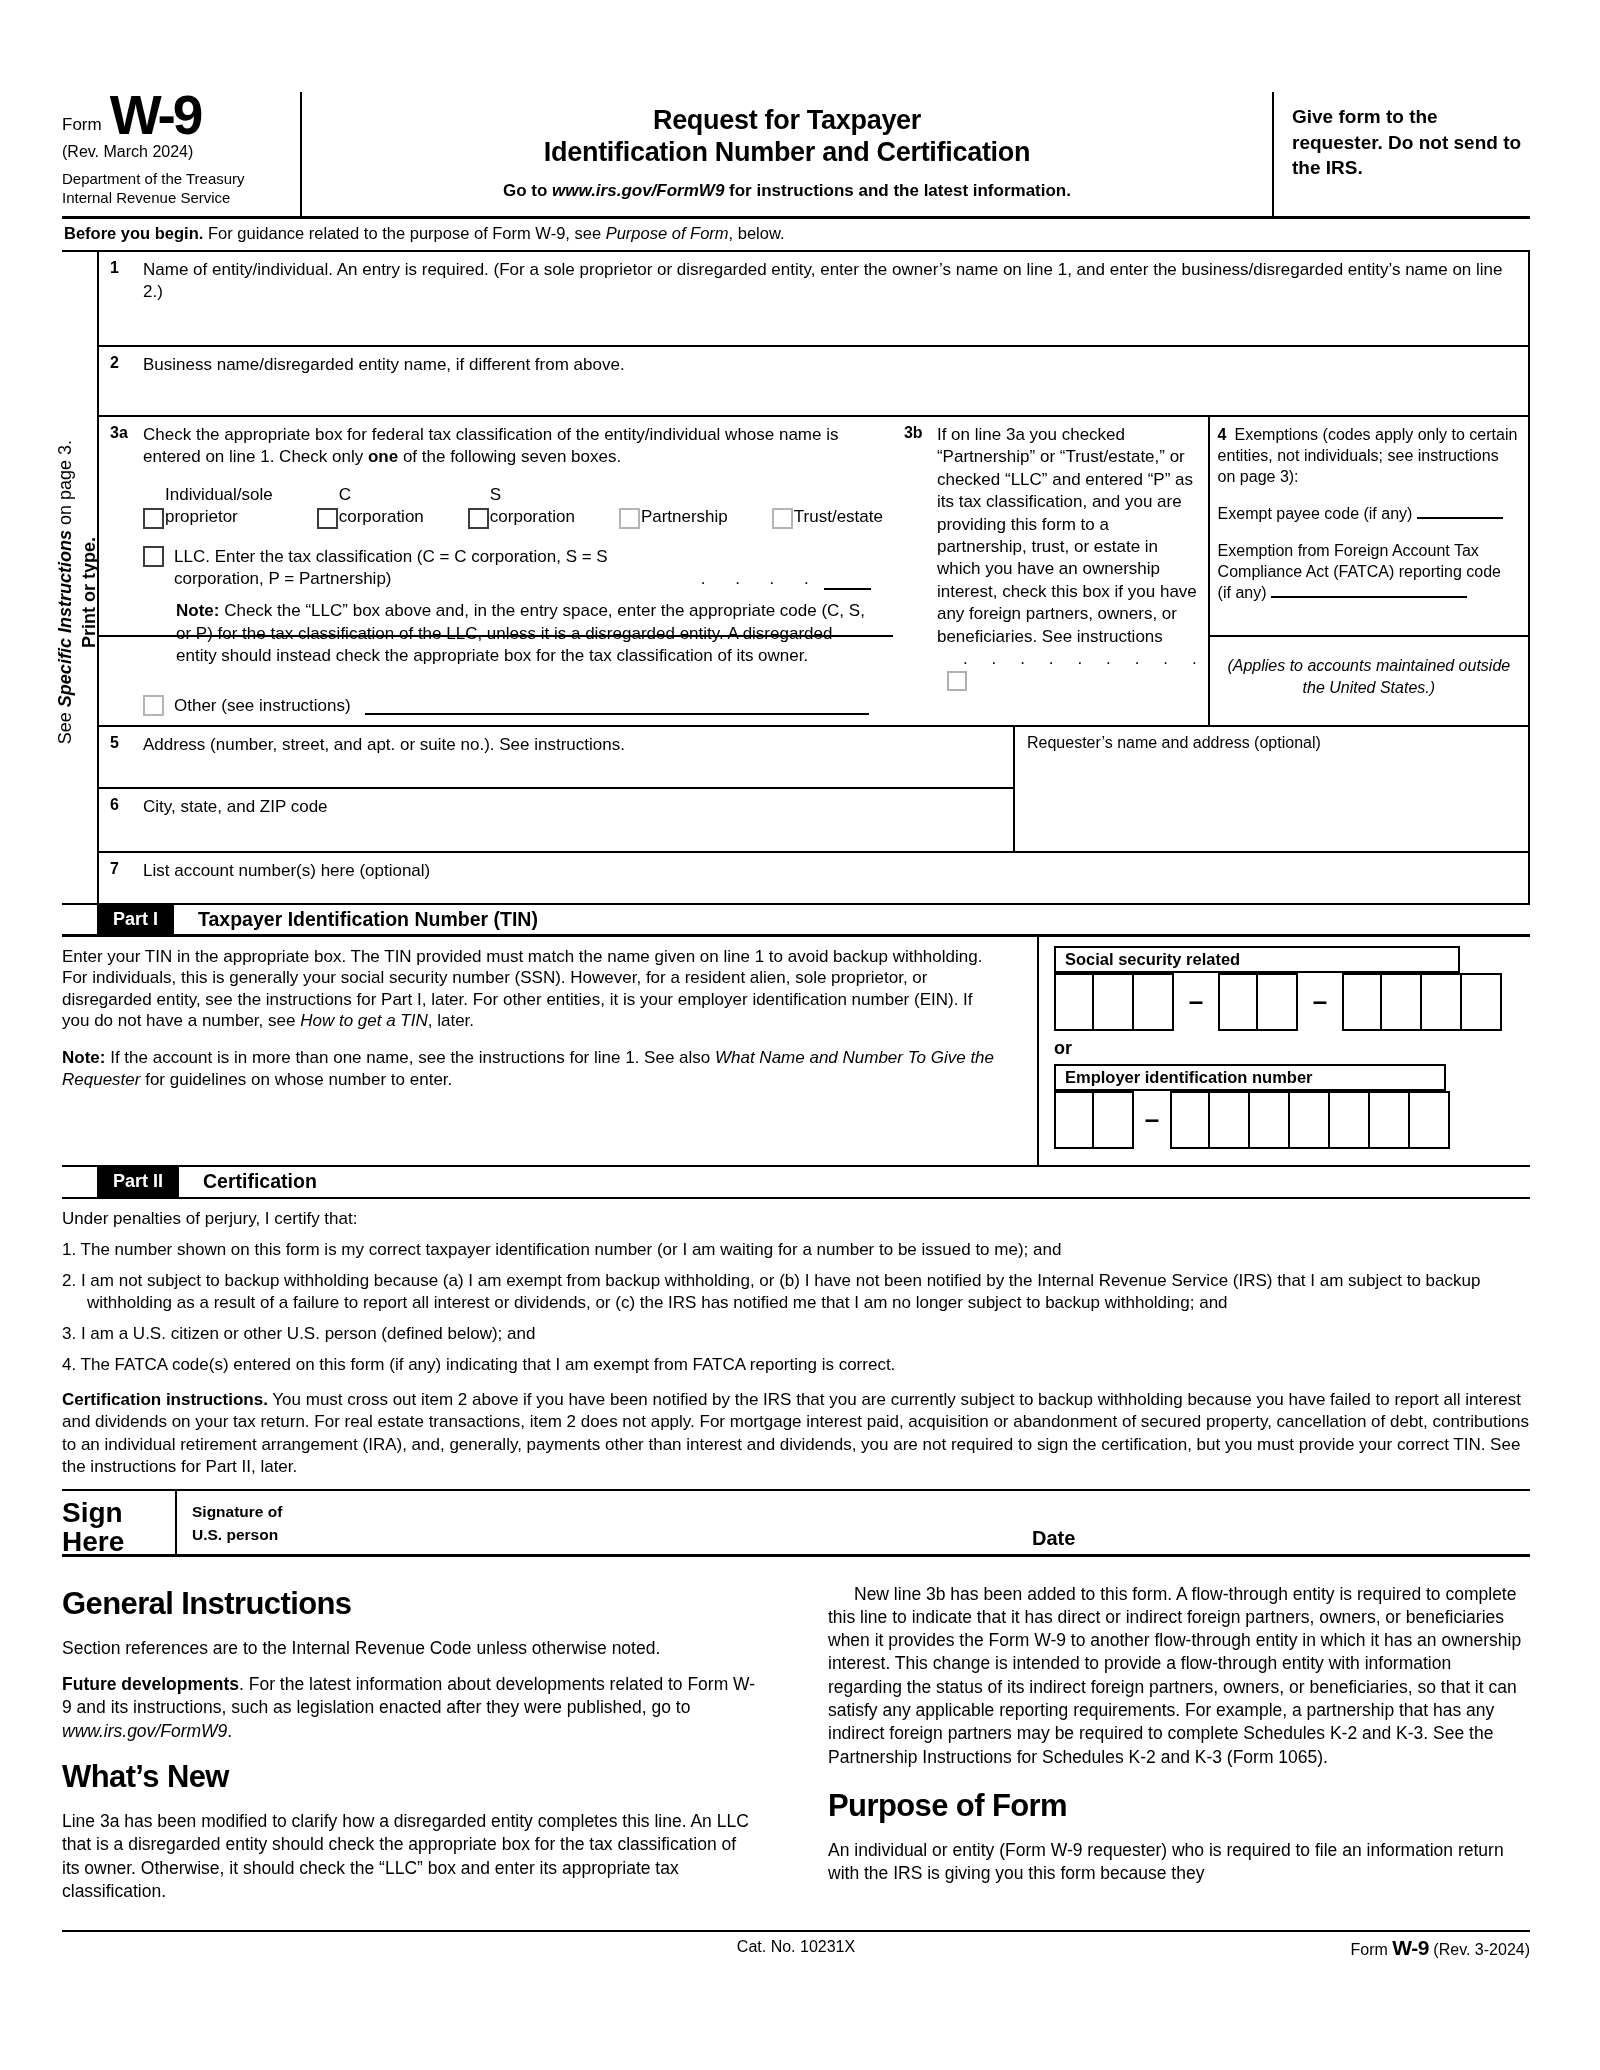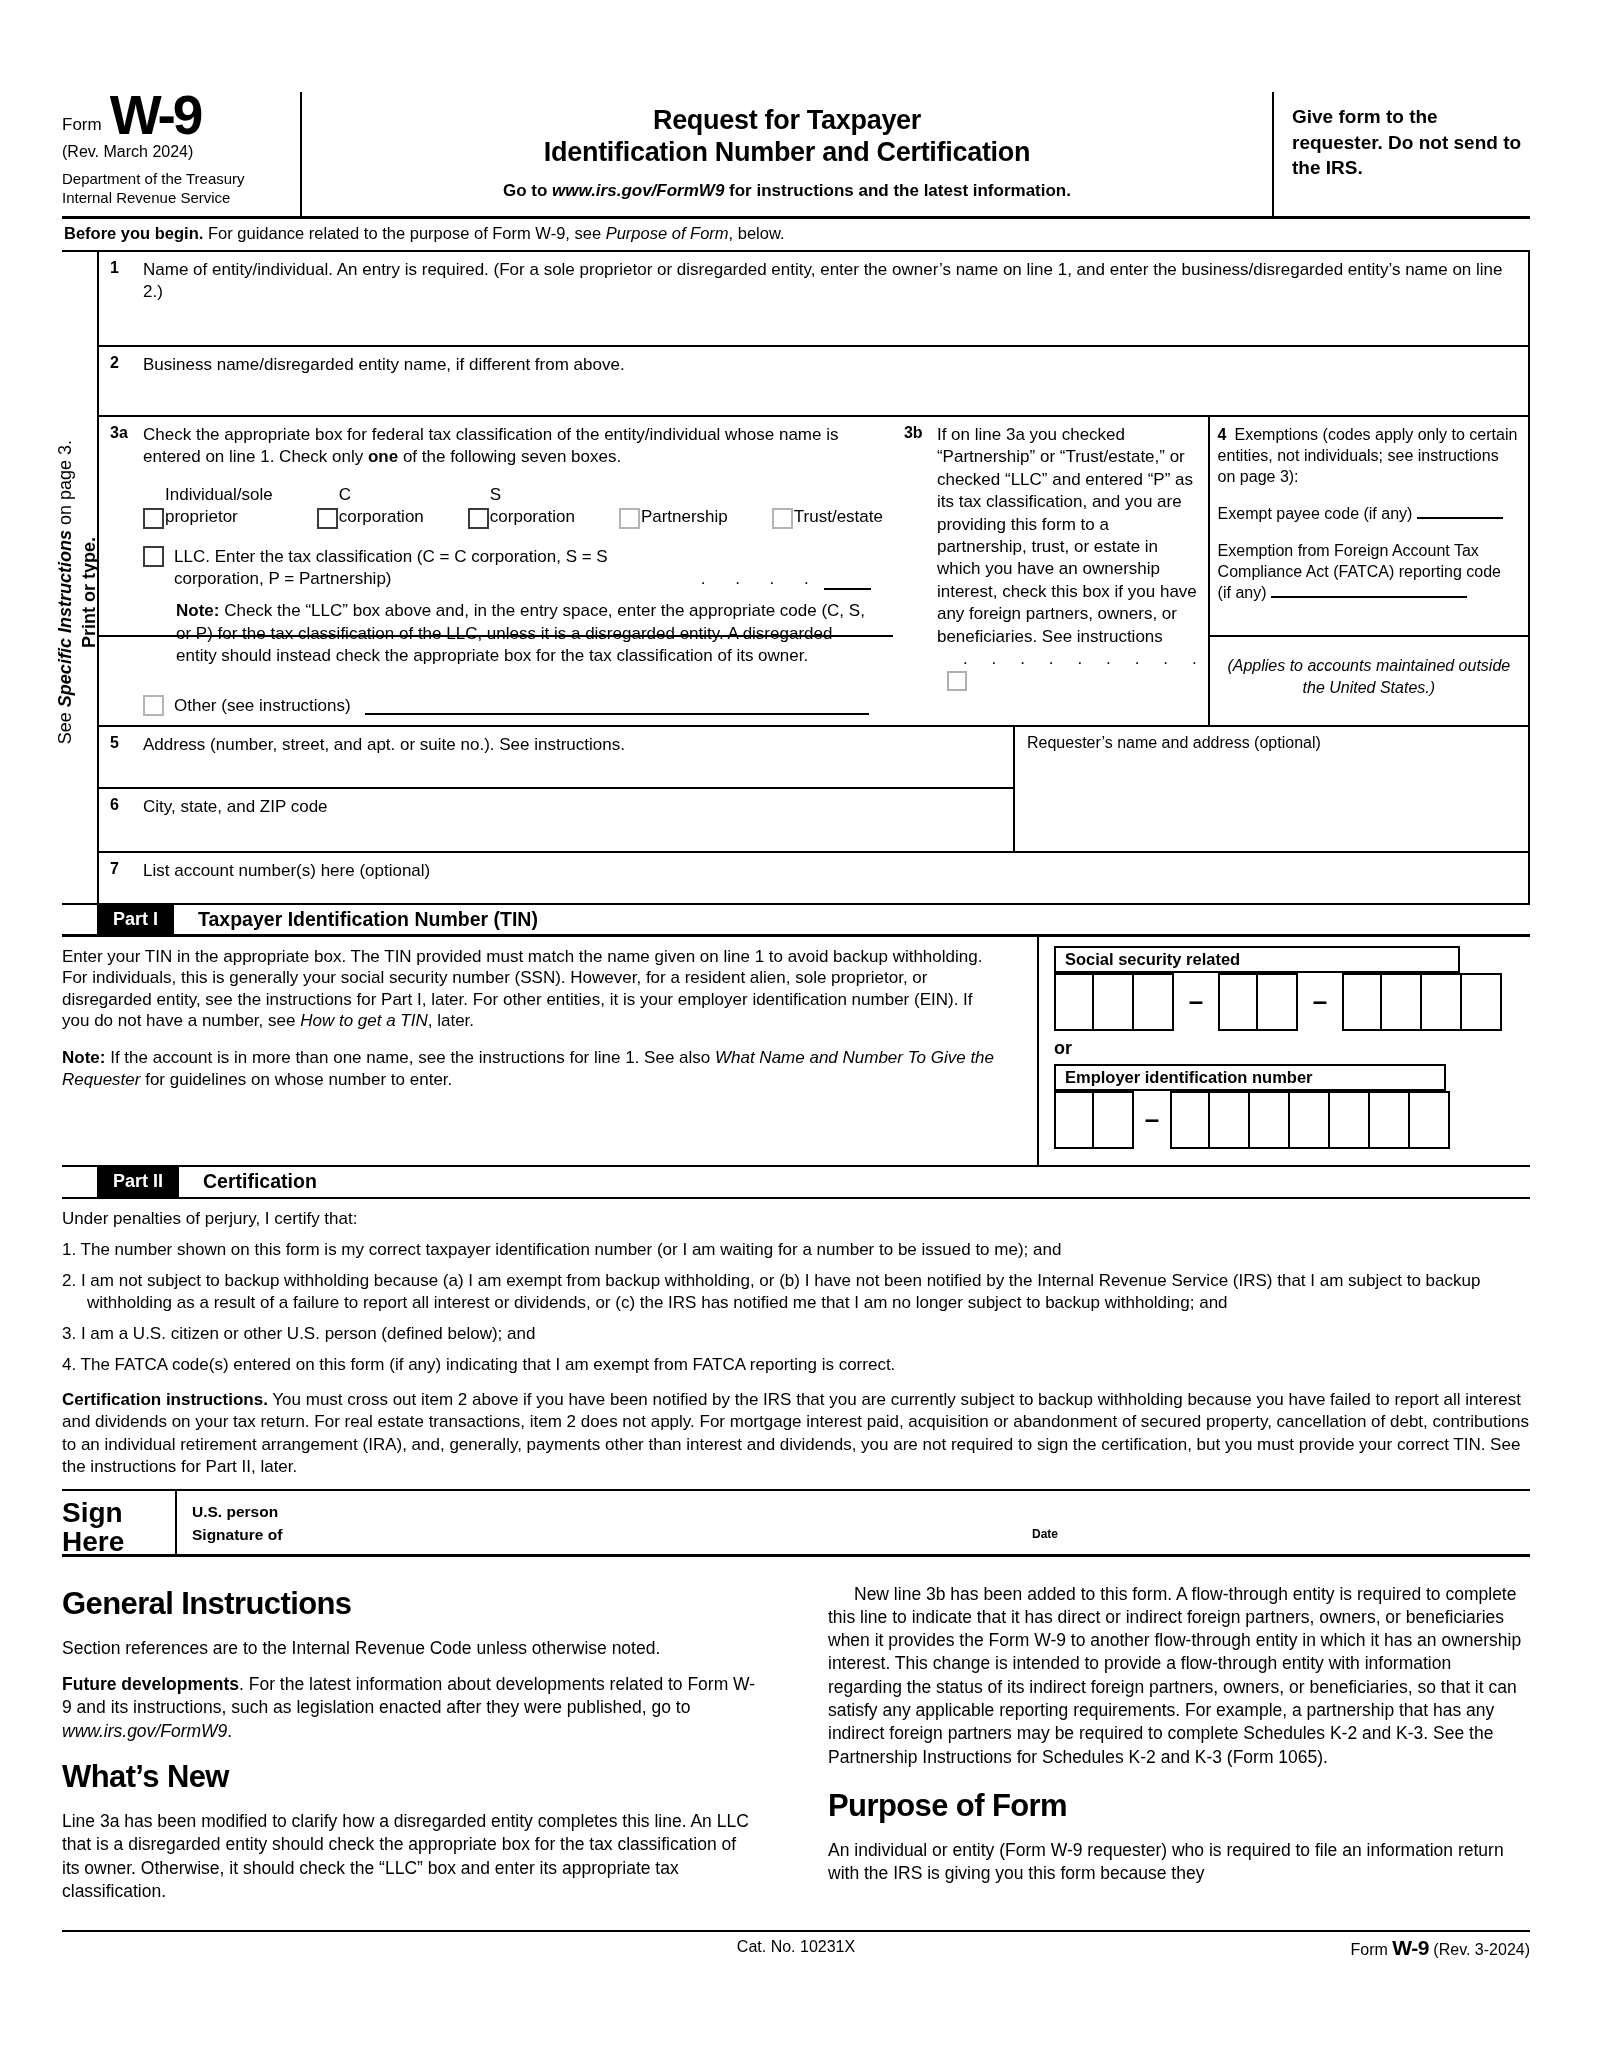--- a/index.html
+++ b/index.html
@@ -97,21 +97,21 @@
   
   .p2-body { padding-top: 9px; font-size: 17px; line-height: 1.3; }
   .cert-item { padding-left: 25px; text-indent: -25px; margin-top: 9px; }
   .cert-instr { margin-top: 13px; }
 
   
   .sign-row { display: flex; border-top: 2px solid #000; border-bottom: 3px solid #000; height: 68px; margin-top: 11px; }
   .sign-label { width: 113px; font-size: 28px; font-weight: bold; line-height: 1.05; padding-top: 7px; }
   .sign-cell { flex: 1; border-left: 2px solid #000; position: relative; padding: 9px 0 0 15px; }
   .sig-of { font-weight: bold; font-size: 15.5px; line-height: 1.5; }
-  .date-label { position: absolute; left: 855px; top: 36px; font-weight: bold; font-size: 12px; }
+  .date-label { position: absolute; left: 855px; top: 36px; font-weight: bold; font-size: 20px; }
 
   
   .gen { display: flex; gap: 72px; margin-top: 26px; }
   .gcol { width: 694px; font-size: 17.5px; line-height: 1.33; }
   .h1 { font-size: 31px; font-weight: bold; letter-spacing: -0.6px; margin-bottom: 13px; }
   .gcol p { margin-bottom: 13px; }
   .indent-first { text-indent: 26px; }
   .purpose-h { margin-top: 16px; }
 
   
@@ -334,22 +334,22 @@
     </div>
   </div>
 
   <div class="sign-row">
     <div class="sign-label">
       <div>Sign</div>
       <div>Here</div>
     </div>
     <div class="sign-cell">
       <div class="sig-of">
+        <div>Signature of</div>
         <div>U.S. person</div>
-        <div>Signature of</div>
       </div>
       <span style="position:absolute; left:200px; top:10px; right:870px; bottom:8px;"></span>
       <div class="date-label">Date</div>
       <span style="position:absolute; left:910px; top:10px; right:10px; bottom:8px;"></span>
     </div>
   </div>
 
   <div class="gen">
     <div class="gcol">
       <div class="h1">General Instructions</div>

